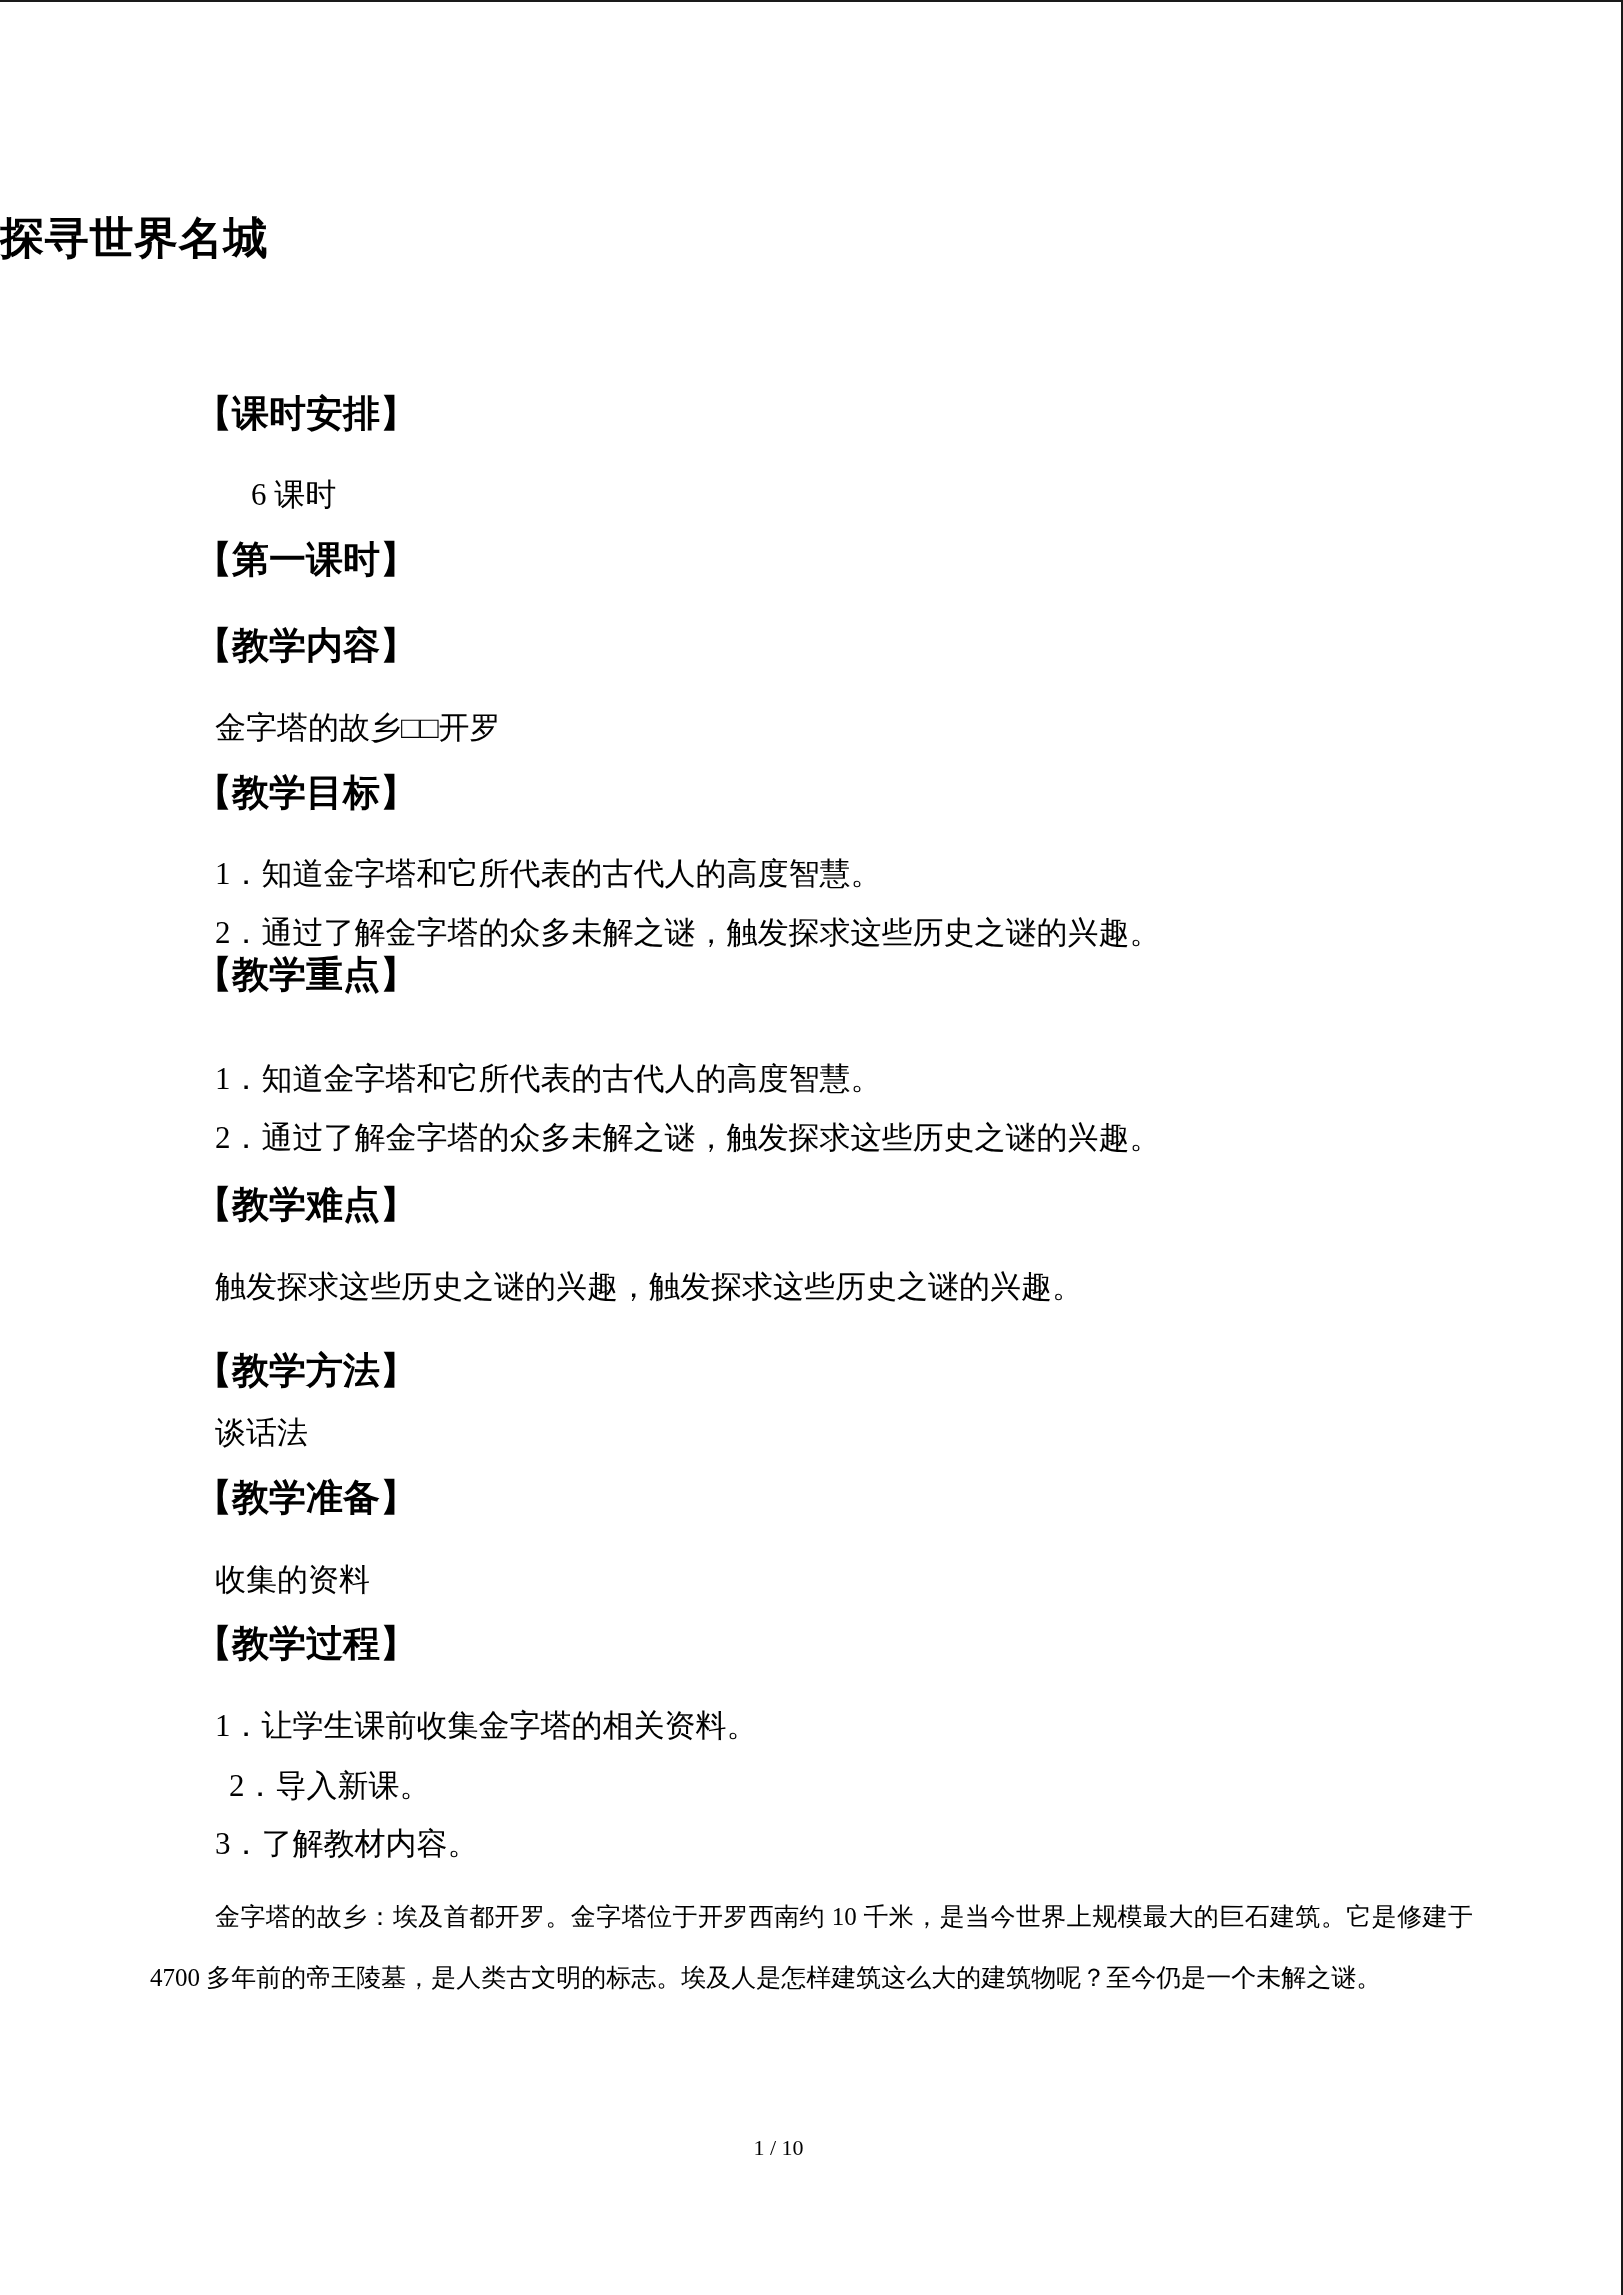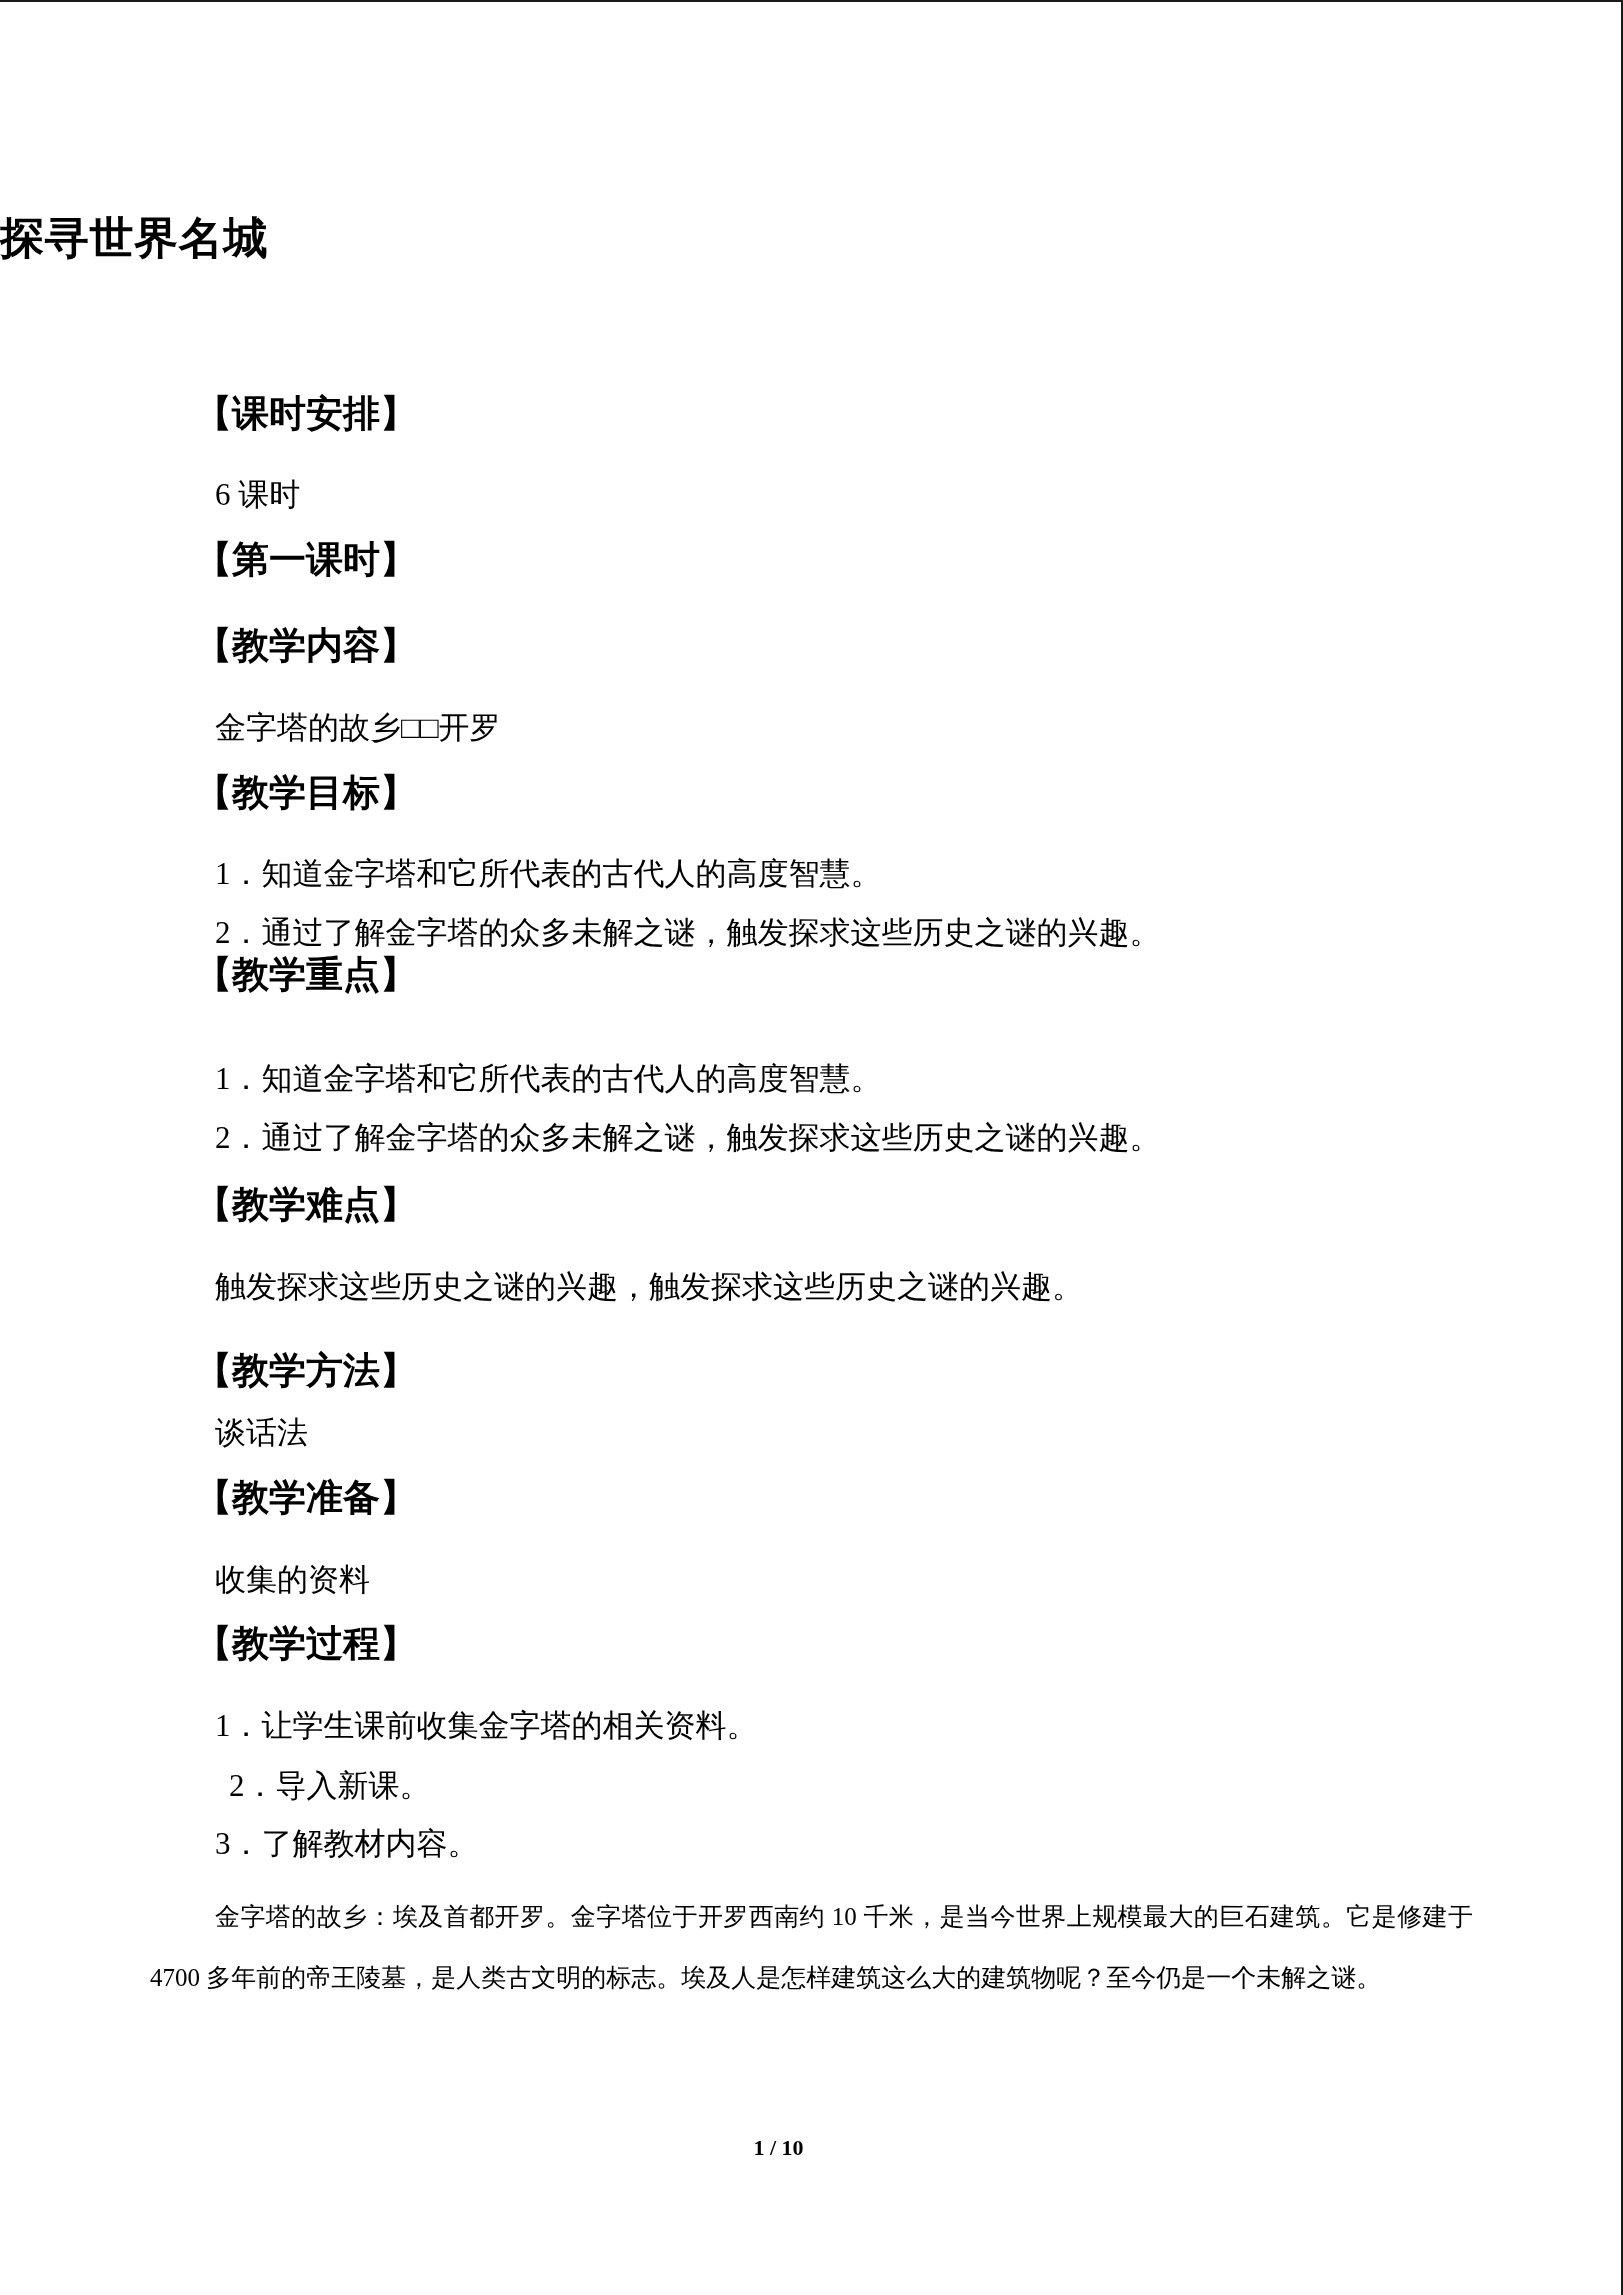--- a/index.html
+++ b/index.html
@@ -60,32 +60,32 @@
     text-align: justify;
     text-indent: 65px;
     white-space: normal;
   }
   .page-number {
     left: 0;
     width: 1557px;
     text-align: center;
     top: 2137px;
     font-size: 22px;
-    font-weight: bold;
+    font-weight: normal;
   }
 </style>
 </head>
 <body>
 
 <div class="page-frame"></div>
 
 <div class="abs doc-title">探寻世界名城</div>
 
 <div class="abs heading" style="top:395px;">【课时安排】</div>
-<div class="abs body-line" style="top:479px;">6 课时</div>
+<div class="abs body-line" style="top:479px;margin-left:36px;">6 课时</div>
 
 <div class="abs heading" style="top:541px;">【第一课时】</div>
 
 <div class="abs heading" style="top:627px;">【教学内容】</div>
 <div class="abs body-line" style="top:712px;">金字塔的故乡□□开罗</div>
 
 <div class="abs heading" style="top:774px;">【教学目标】</div>
 <div class="abs body-line" style="top:858px;">1．知道金字塔和它所代表的古代人的高度智慧。</div>
 <div class="abs body-line" style="top:917px;">2．通过了解金字塔的众多未解之谜，触发探求这些历史之谜的兴趣。</div>
 

